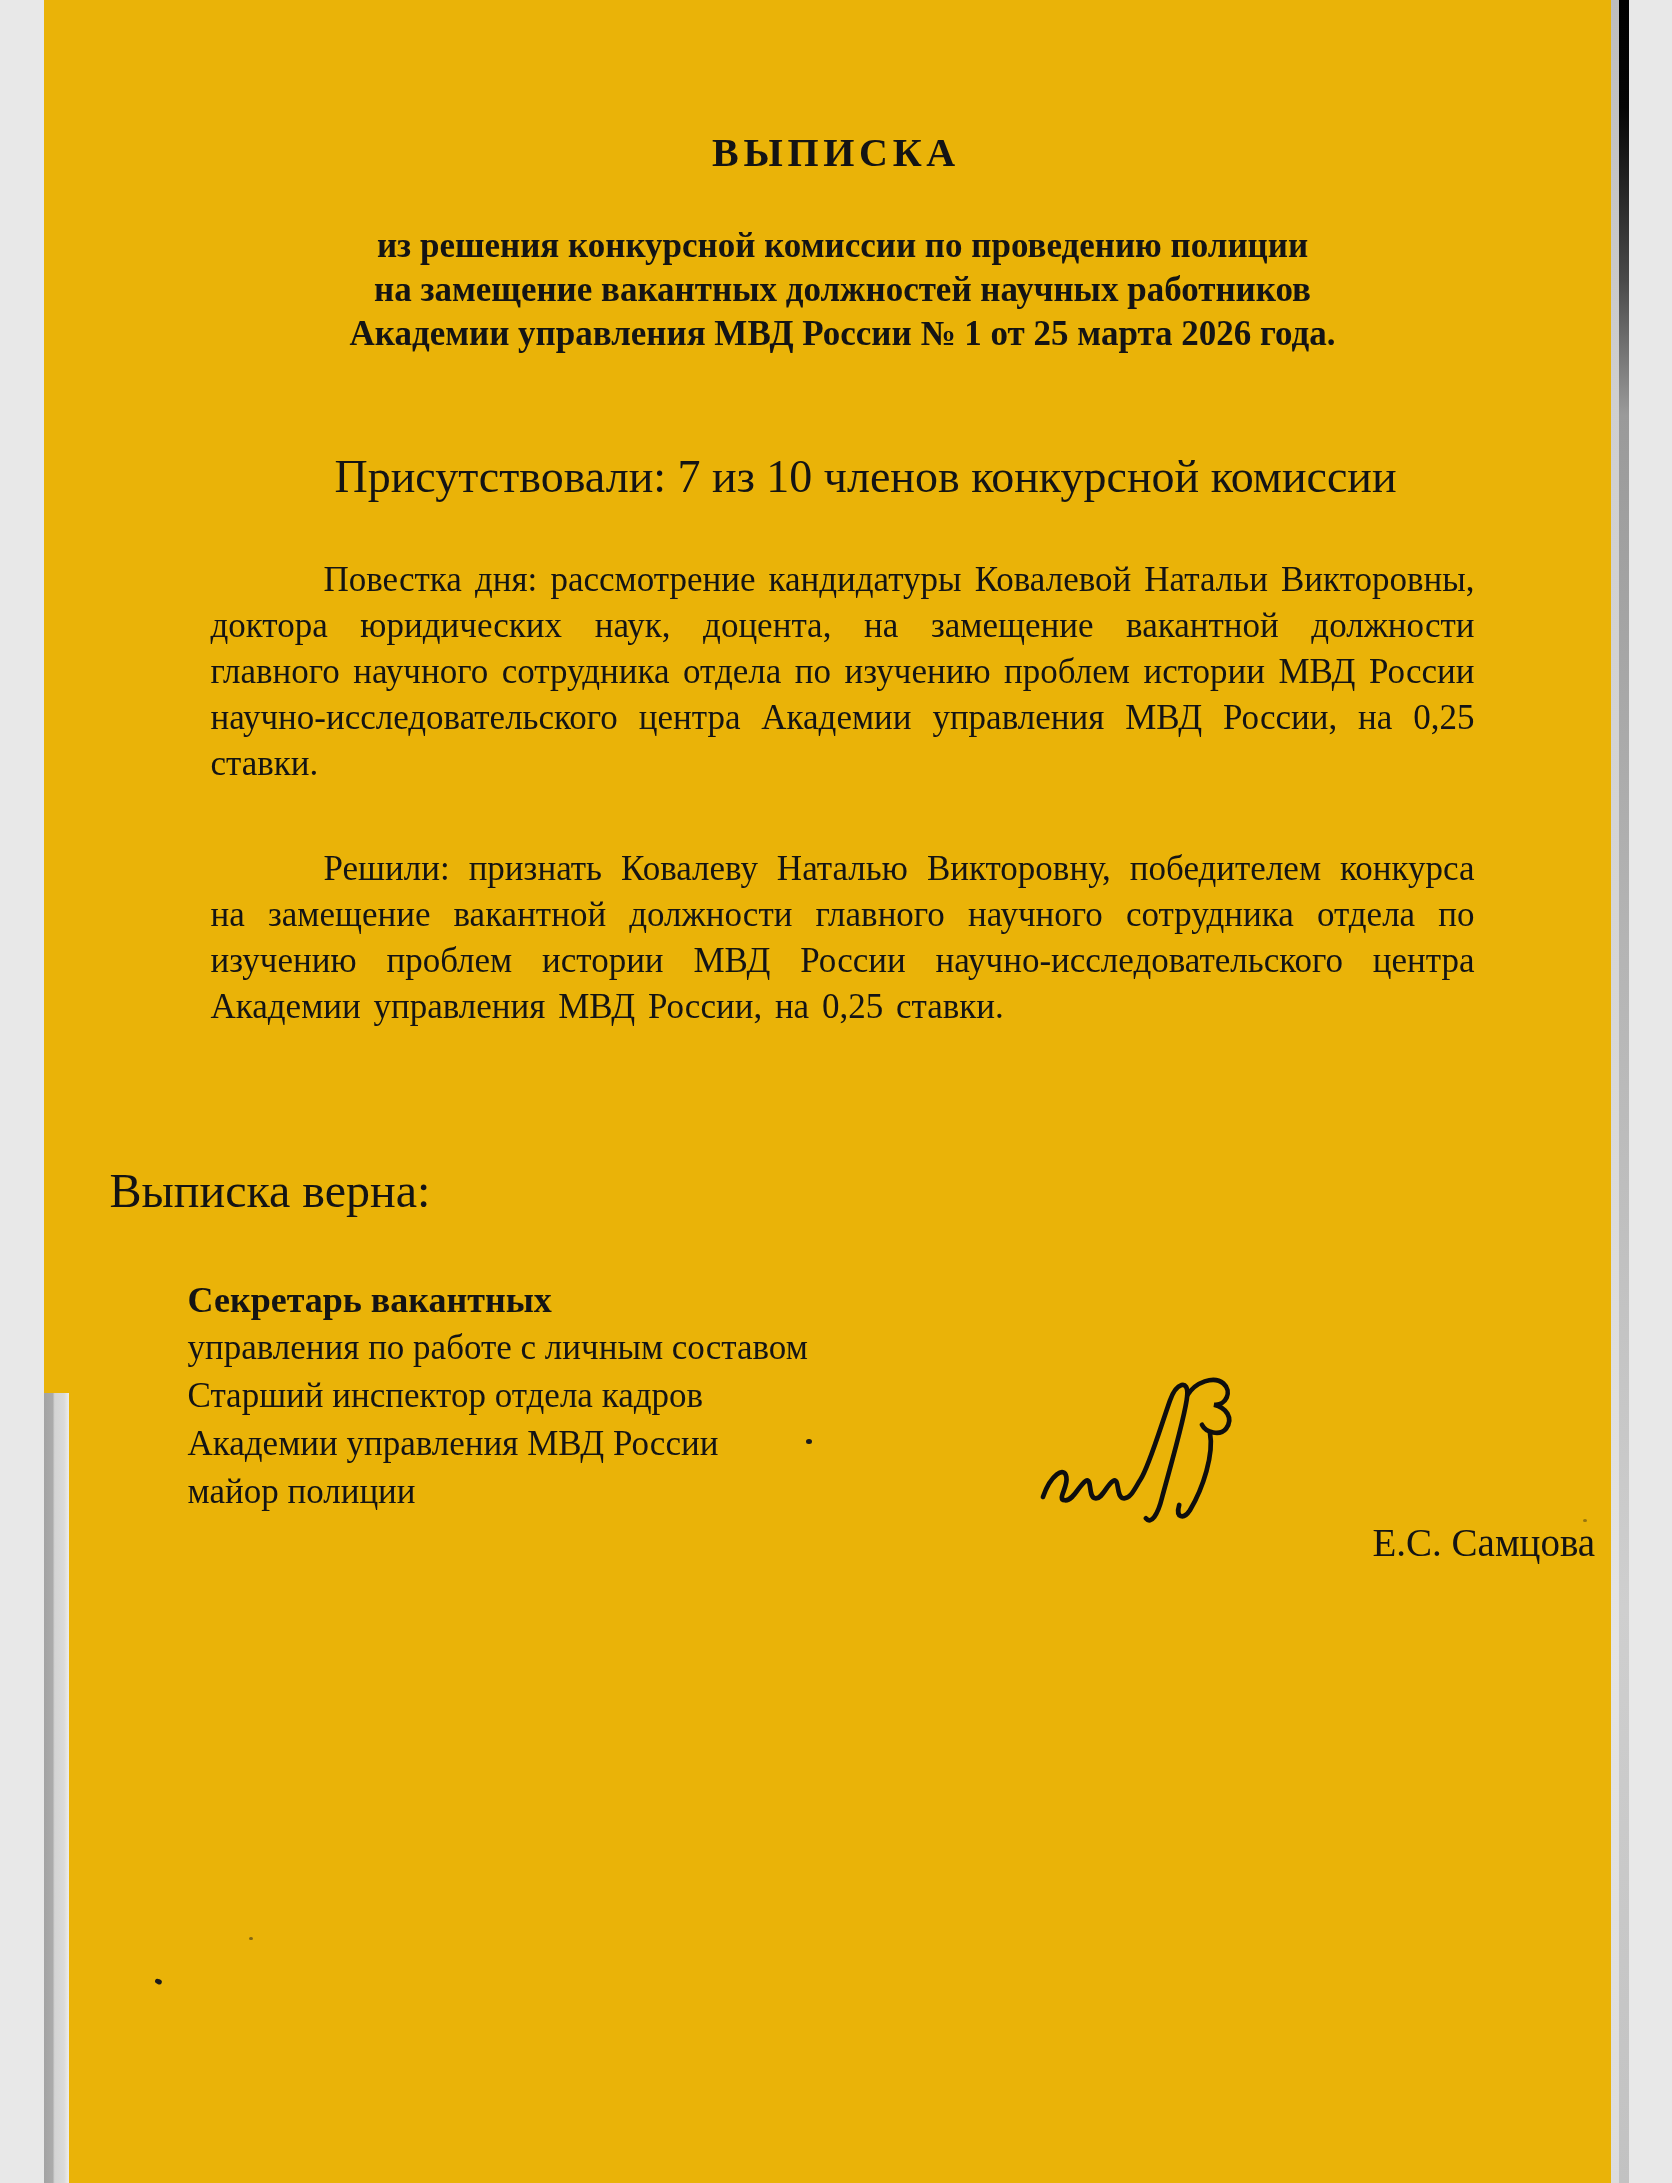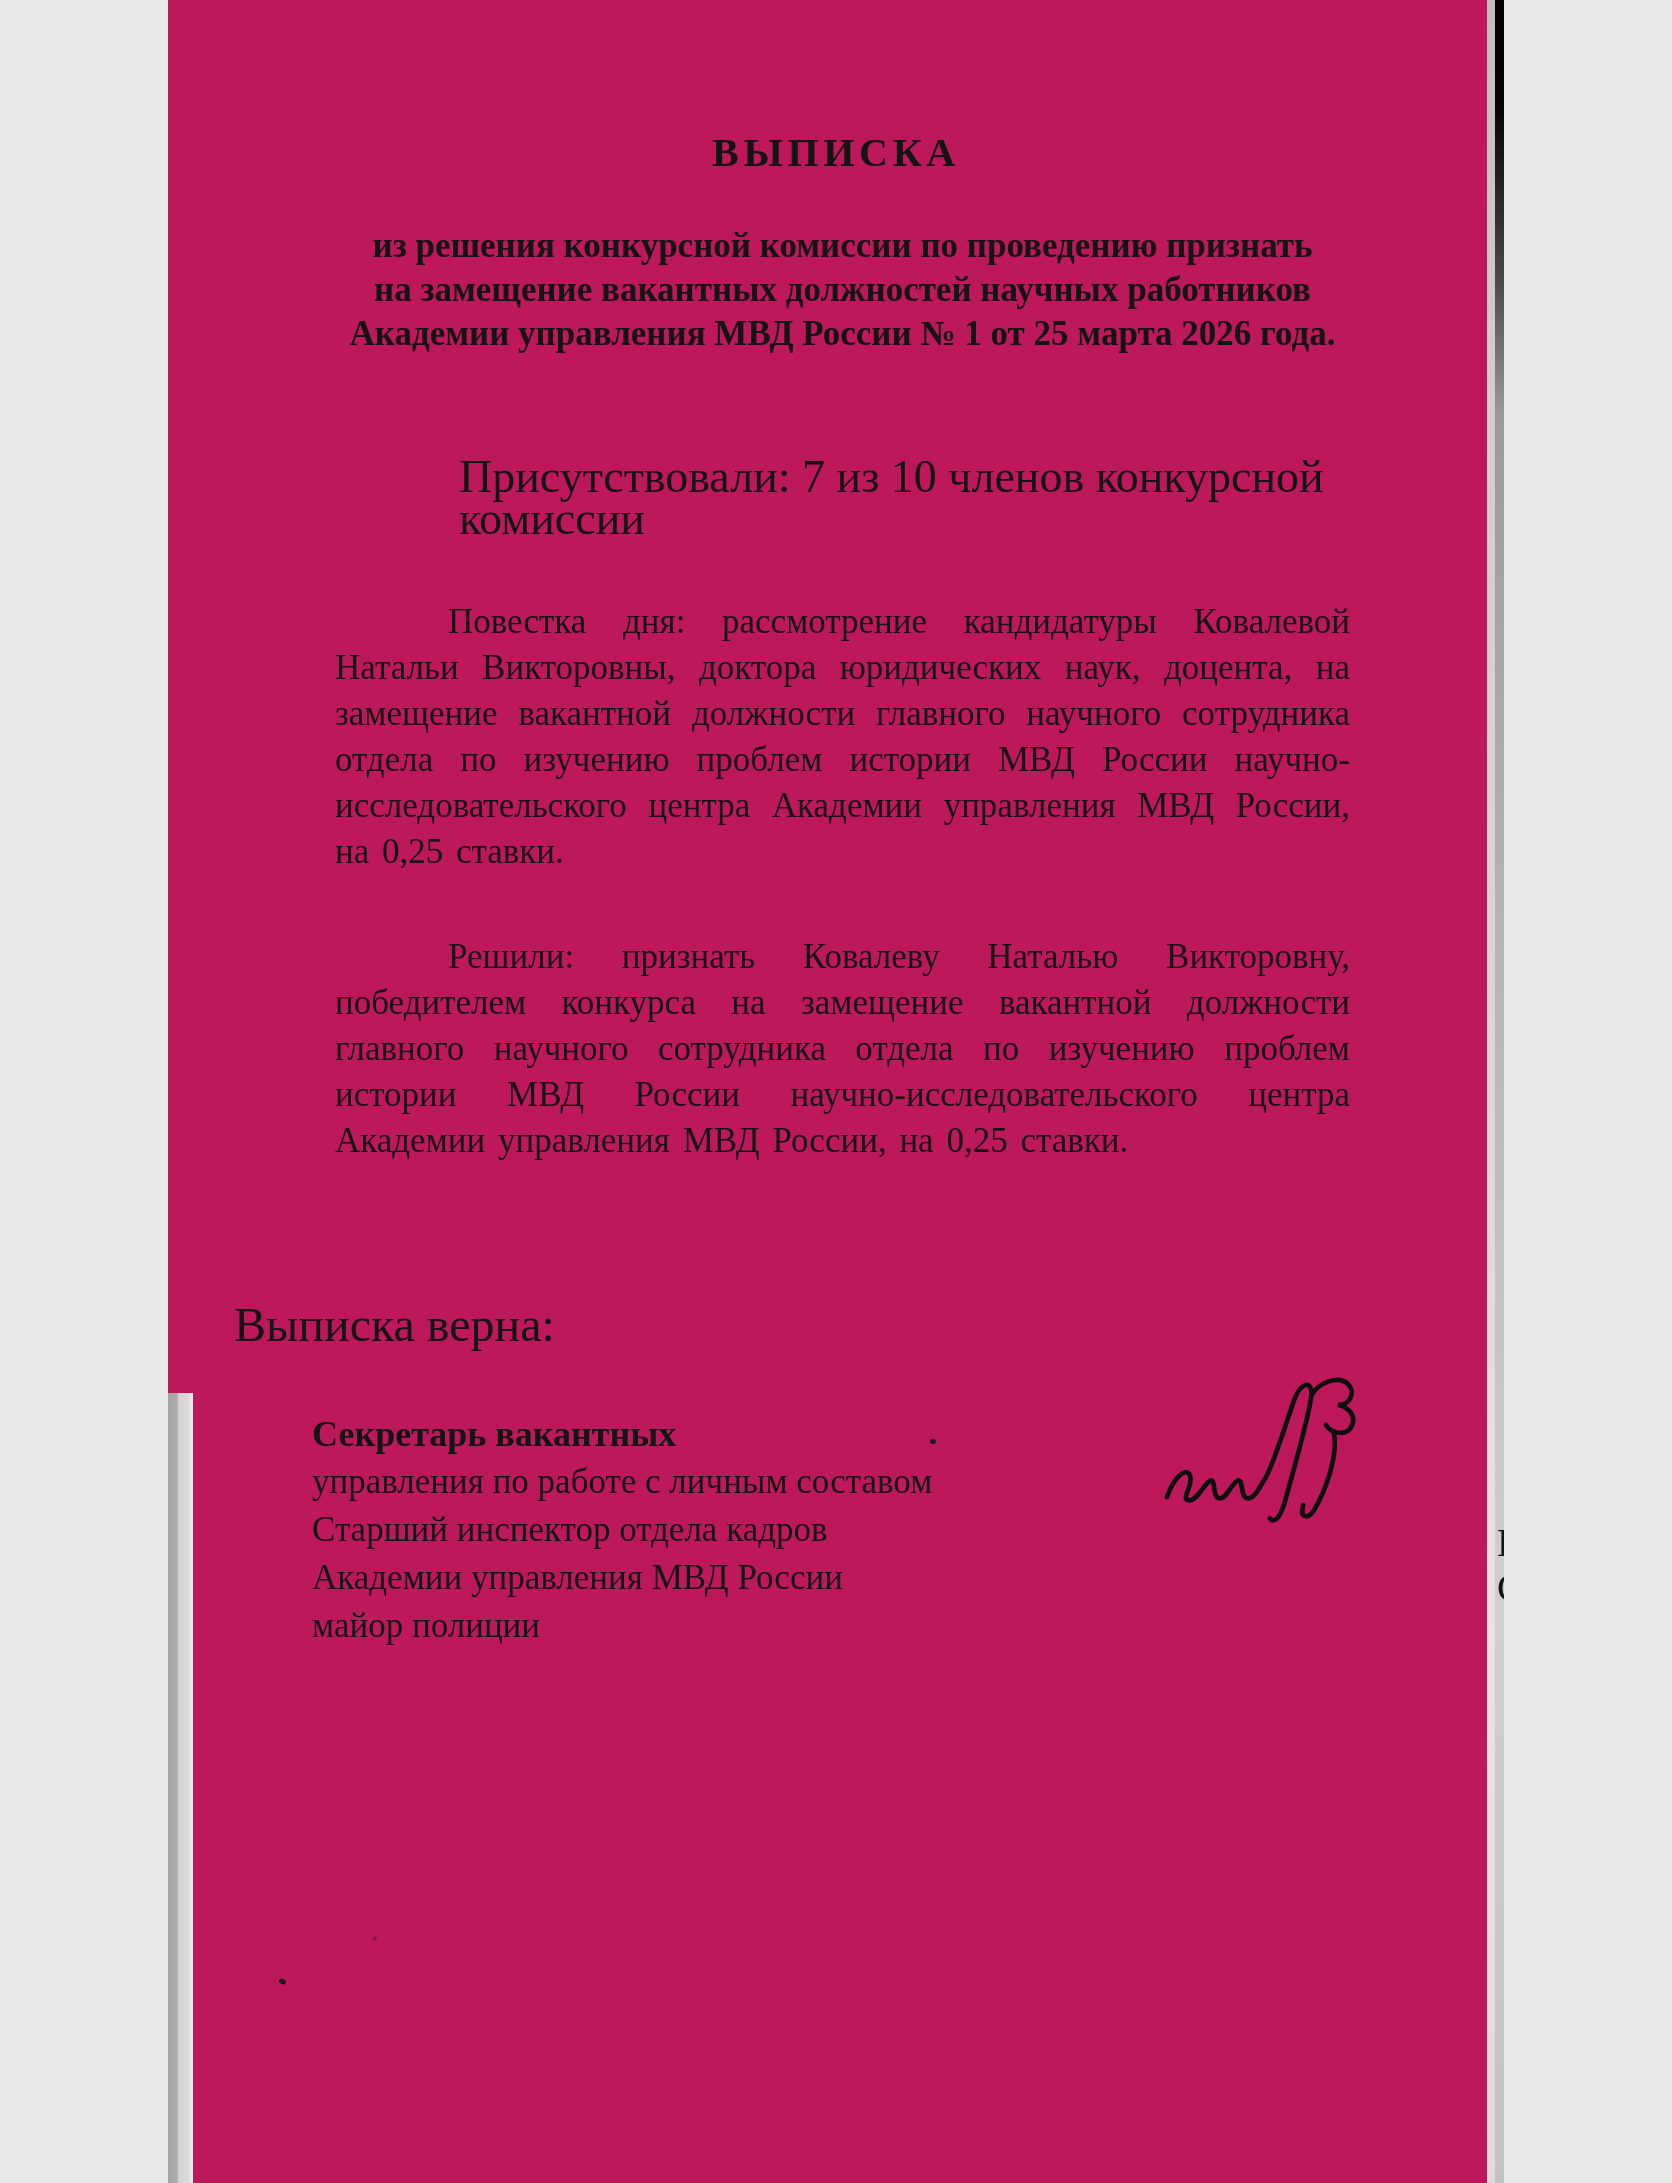--- a/index.html
+++ b/index.html
@@ -2,24 +2,24 @@
 <html lang="ru" style="font-size:10.7px"><head>
 <meta charset="utf-8">
 <style>
   html,body{margin:0;padding:0;}
   body{
     background:#e8e8e8;
     font-family:"Liberation Serif","DejaVu Serif",serif;
   }
   .page{
     position:relative;
-    width:1336px;
+    width:1585px;
     height:2183px;
     margin:0 auto;
-    background:#be185d;
+    background:#eab308;
     overflow:hidden;
     color:#141414;
   }
   
   .edge-right{
     position:absolute; top:0; right:0; width:17.4px; height:2183px;
     background:linear-gradient(to bottom,#bdbdbd 0,#cfcfcf 18%,#d6d6d6 45%,#e4e4e4 75%,#dcdcdc 100%);
   }
   .edge-right-inner{
     position:absolute; top:0; right:0; width:9.4px; height:2183px;
@@ -85,21 +85,21 @@
   <div class="edge-left"></div>
   <div class="mark-comma"></div>
   <div class="speck" style="left:762px;top:1439px;width:6px;height:5.4px;"></div>
   <div class="speck" style="left:111px;top:1979px;width:6.7px;height:4.7px;transform:rotate(25deg);"></div>
   <div class="speck" style="left:205px;top:1937px;width:4px;height:3.3px;opacity:.5;"></div>
   <div class="speck" style="left:1539px;top:1519px;width:4px;height:3.3px;opacity:.4;"></div>
 
   <h1 class="title">ВЫПИСКА</h1>
 
   <div class="subtitle">
-    <div>из решения конкурсной комиссии по проведению признать</div>
+    <div>из решения конкурсной комиссии по проведению полиции</div>
     <div>на замещение вакантных должностей научных работников</div>
     <div>Академии управления МВД России № 1 от 25 марта 2026 года.</div>
   </div>
 
   <div class="attendance">Присутствовали: 7 из 10 членов конкурсной комиссии</div>
 
   <p class="para"><span class="lbl">Повестка дня:</span><span> рассмотрение кандидатуры Ковалевой Натальи Викторовны, доктора юридических наук, доцента, на замещение вакантной должности главного научного сотрудника отдела по изучению проблем истории МВД России научно-исследовательского центра Академии управления МВД России, на 0,25 ставки.</span></p>
 
   <p class="para"><span class="lbl">Решили:</span><span> признать Ковалеву Наталью Викторовну, победителем конкурса на замещение вакантной должности главного научного сотрудника отдела по изучению проблем истории МВД России научно-исследовательского центра Академии управления МВД России, на 0,25 ставки.</span></p>
 

